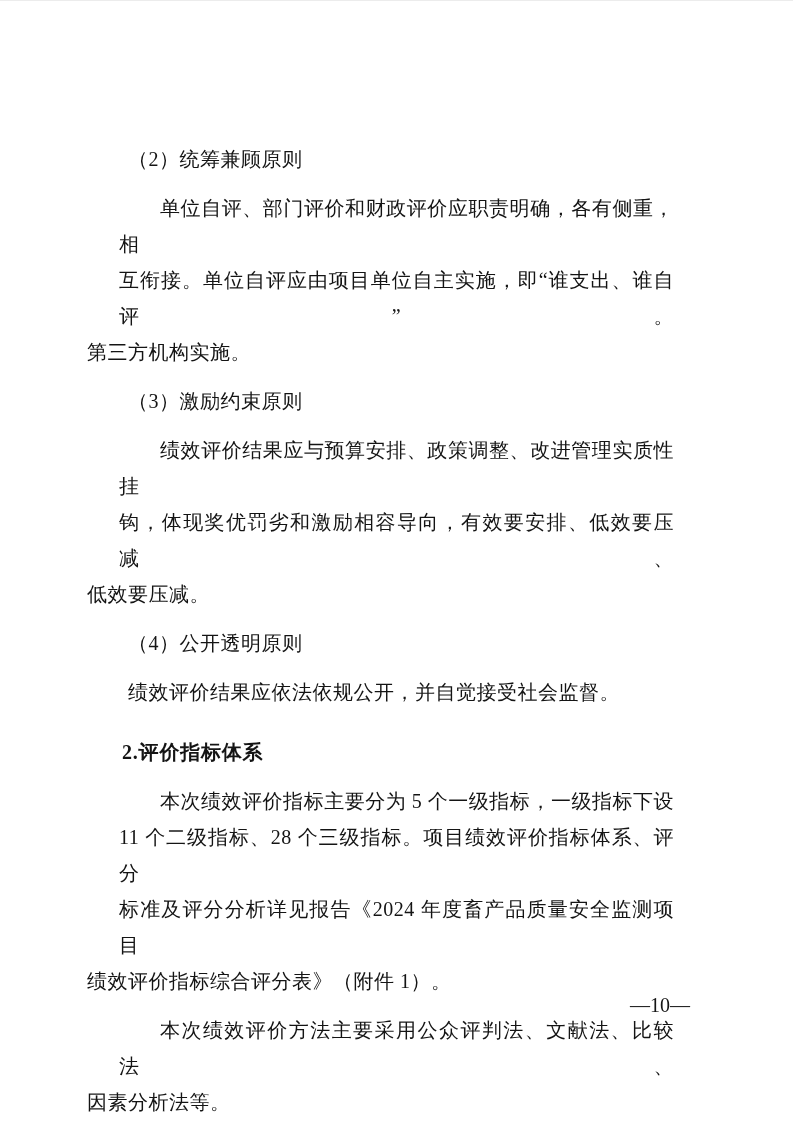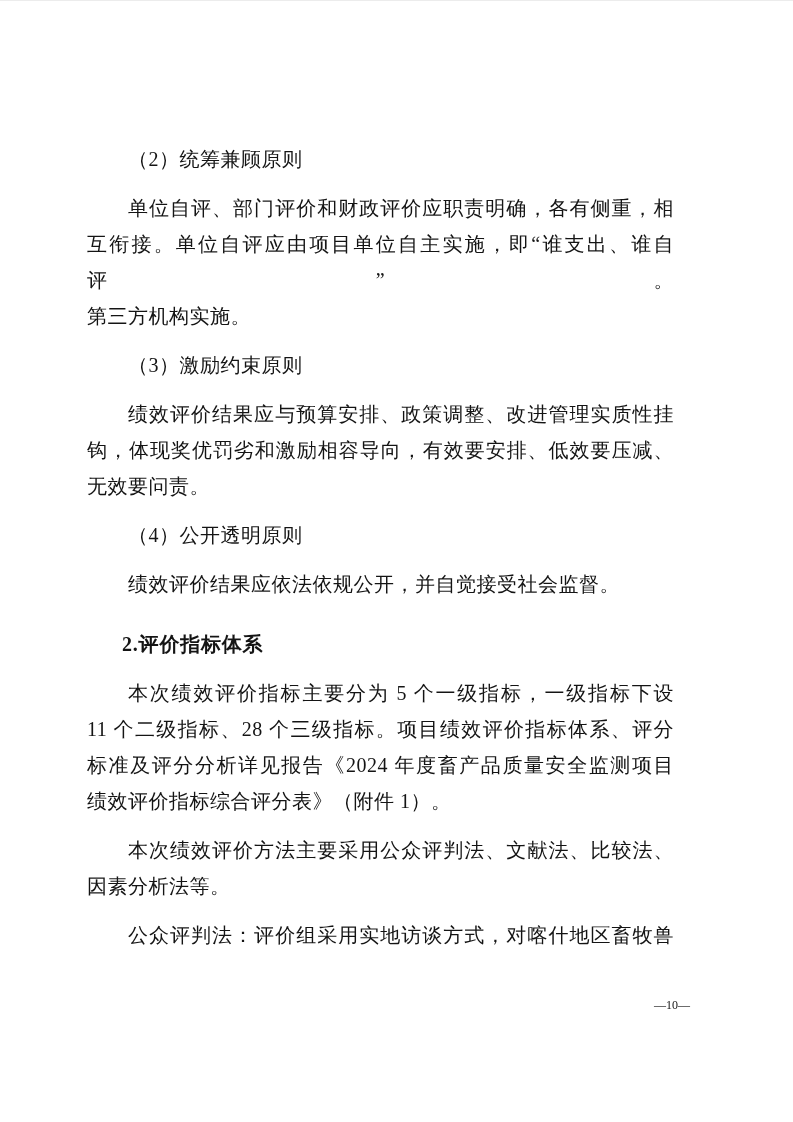--- a/index.html
+++ b/index.html
@@ -26,34 +26,35 @@
     font-size: 20px;
     line-height: 36px;
     letter-spacing: 0.5px;
     white-space: nowrap;
   }
   
   .line.j {
     white-space: normal;
     text-align: justify;
     text-align-last: justify;
+    margin-left: 32px;
   }
   .line.indent { text-indent: 41px; }
   .block.subheading .line { padding-left: 41px; }
   .block.heading .line {
     padding-left: 35px;
     font-weight: 700;
     letter-spacing: 0.8px;
     margin-top: 24px;
   }
   .page-number {
     position: absolute;
     top: 990px;
     right: 103px;
-    font-size: 12px;
+    font-size: 20px;
     line-height: 28px;
     letter-spacing: 0;
     color: #141414;
   }
 </style>
 </head>
 <body>
 
 <div class="page">
   <div class="content" id="doc-body">
@@ -64,21 +65,21 @@
         <div class="line indent j">单位自评、部门评价和财政评价应职责明确，各有侧重，相</div>
         <div class="line j">互衔接。单位自评应由项目单位自主实施，即“谁支出、谁自评”。</div>
         <div class="line">第三方机构实施。</div>
       </div>
       <div class="block subheading">
         <div class="line">（3）激励约束原则</div>
       </div>
       <div class="block paragraph">
         <div class="line indent j">绩效评价结果应与预算安排、政策调整、改进管理实质性挂</div>
         <div class="line j">钩，体现奖优罚劣和激励相容导向，有效要安排、低效要压减、</div>
-        <div class="line">无效要问责。</div>
+        <div class="line">低效要压减。</div>
       </div>
       <div class="block subheading">
         <div class="line">（4）公开透明原则</div>
       </div>
       <div class="block paragraph">
         <div class="line indent">绩效评价结果应依法依规公开，并自觉接受社会监督。</div>
       </div>
       <div class="block heading">
         <div class="line">2.评价指标体系</div>
       </div>

